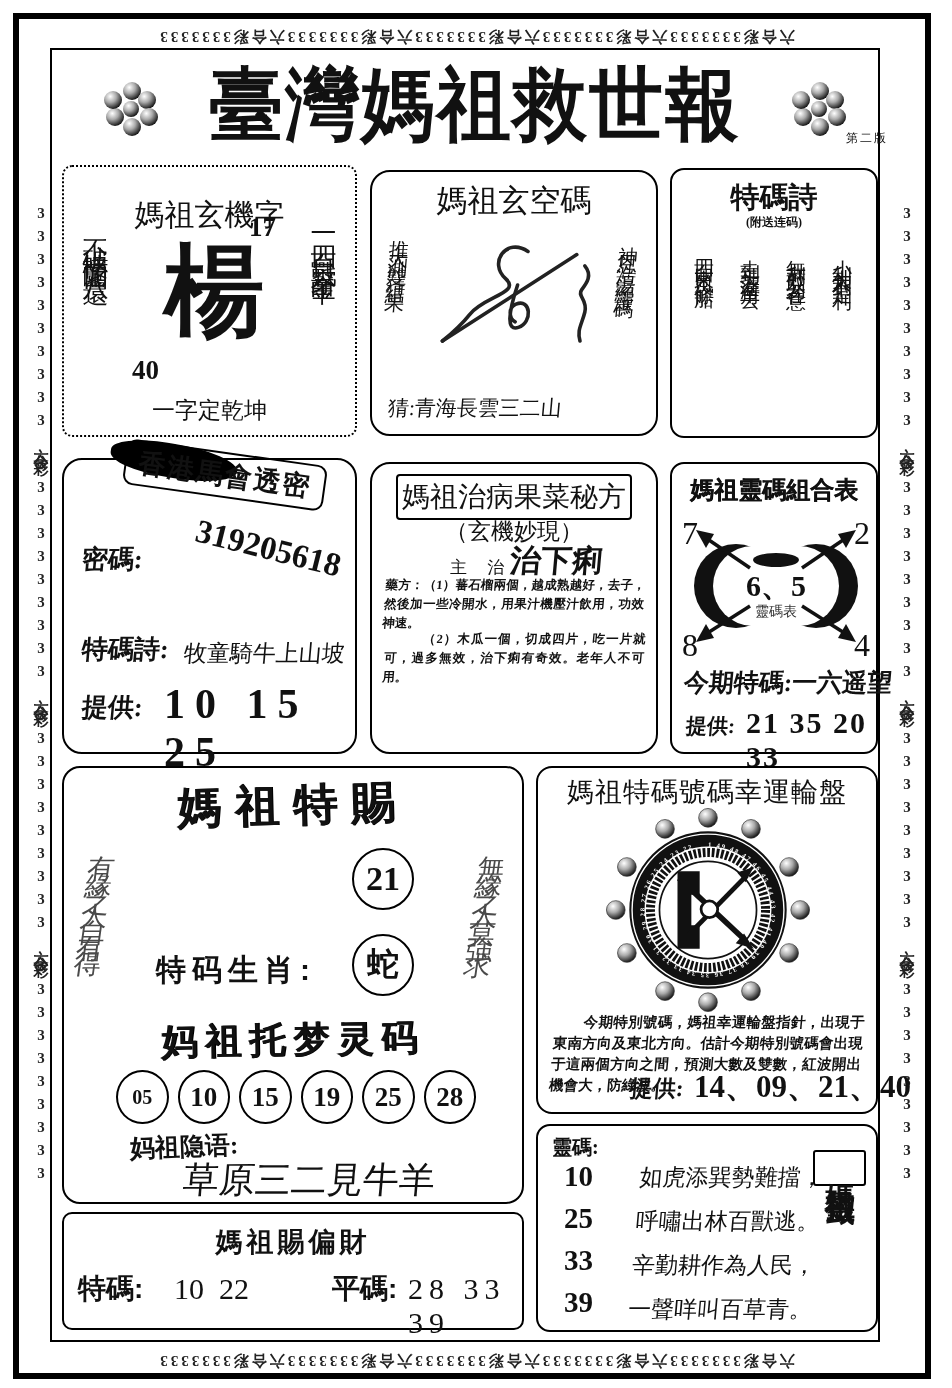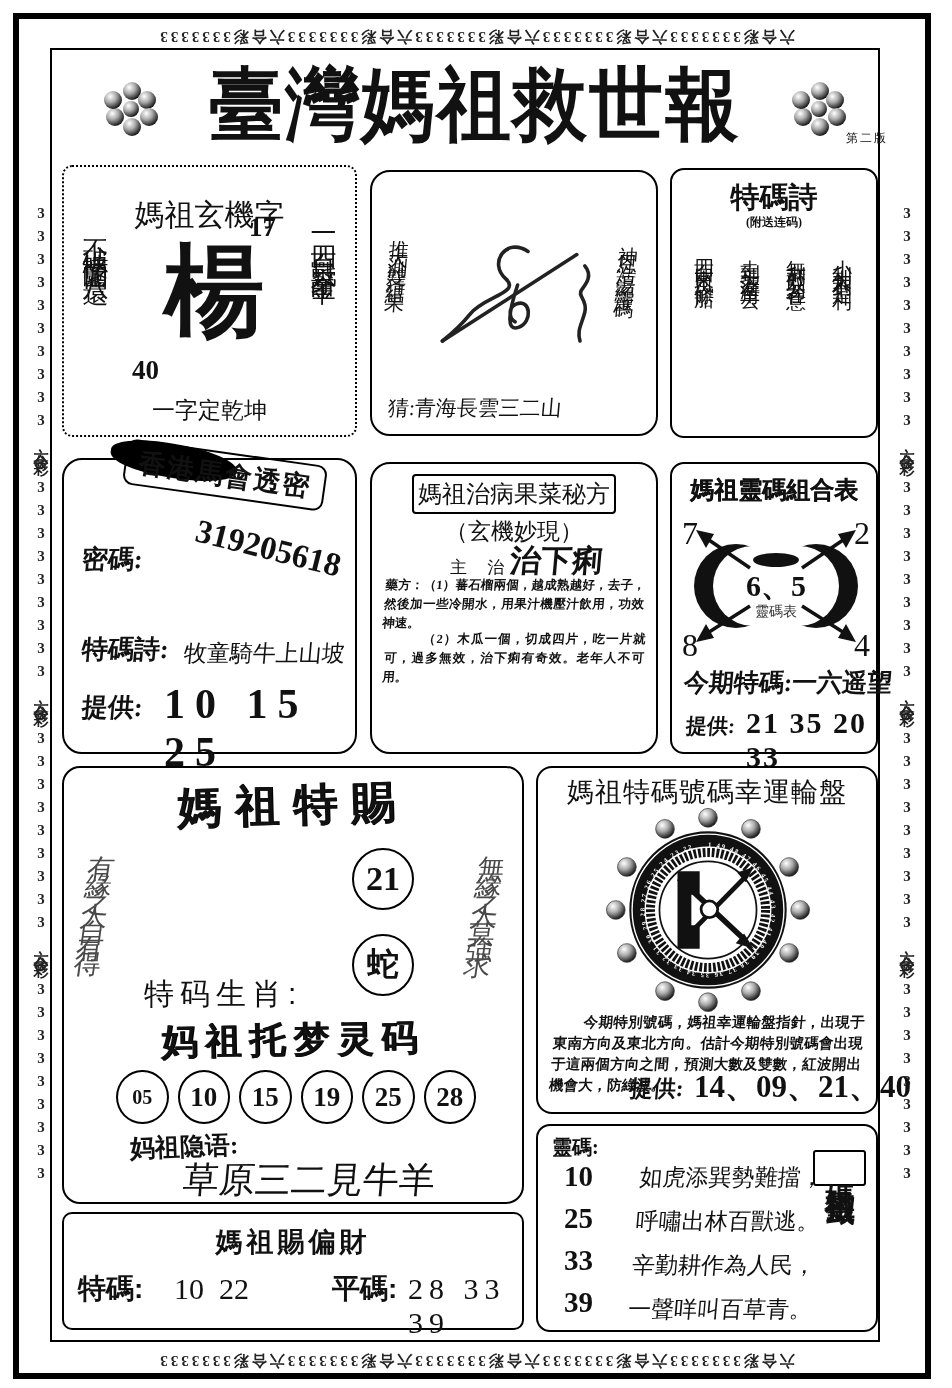--- a/index.html
+++ b/index.html
@@ -82,20 +82,21 @@
     <div class="bt" style="top:8px;font-size:30px;font-weight:normal;margin-top:20px;">媽祖玄機字</div>
     <div class="vert" style="position:absolute;left:14px;top:52px;font-size:26px;letter-spacing:7px;">不破樓蘭四八還</div>
     <div class="vert" style="position:absolute;right:14px;top:52px;font-size:26px;letter-spacing:7px;">一四百戰穿金甲</div>
     <div style="position:absolute;left:185px;top:45px;font-size:27px;font-weight:bold;">17</div>
     <div style="position:absolute;left:80px;top:58px;width:140px;text-align:center;font-size:100px;font-weight:900;">楊</div>
     <div style="position:absolute;left:68px;top:188px;font-size:27px;font-weight:bold;">40</div>
     <div class="bt" style="top:228px;font-size:23px;font-weight:normal;">一字定乾坤</div>
   </section>
 
   <section class="box" style="left:370px;top:170px;width:288px;height:266px;border-radius:20px;">
+    <div class="bt" style="top:8px;font-size:31px;font-weight:normal;">媽祖玄空碼</div>
     <div class="vert hand" style="position:absolute;left:14px;top:52px;font-size:20px;letter-spacing:9px;">推大測雙猜結果</div>
     <div class="vert hand" style="position:absolute;right:14px;top:58px;font-size:20px;letter-spacing:9px;">神恩浩蕩顯靈碼</div>
     <svg style="position:absolute;left:56px;top:54px;" width="176" height="150" viewBox="0 0 220 160">
       <g fill="none" stroke="#222" stroke-width="4.5" stroke-linecap="round">
         <path d="M125,18 C98,0 75,32 97,52 C117,70 70,74 52,97 C40,112 28,122 18,130"></path>
         <path d="M18,130 L186,22"></path>
         <path d="M112,60 C100,96 98,118 113,113 C131,107 129,76 110,84 C100,88 101,102 109,106"></path>
         <path d="M196,36 C206,48 198,58 192,66 C186,74 200,78 196,94 C192,110 186,116 190,130"></path>
       </g>
     </svg>
@@ -118,21 +119,21 @@
     <div style="position:absolute;left:60px;top:-8px;padding:3px 12px;border:2.5px solid #000;border-radius:10px;font-size:27px;font-weight:bold;letter-spacing:2px;transform:rotate(8deg);background:transparent;">香港馬會透密</div>
     <div style="position:absolute;left:18px;top:82px;font-size:26px;" class="lbl hand">密碼:</div>
     <div style="position:absolute;left:130px;top:70px;font-size:33px;font-weight:bold;transform:rotate(14deg);">319205618</div>
     <div style="position:absolute;left:18px;top:172px;font-size:26px;" class="lbl hand">特碼詩:</div>
     <div style="position:absolute;left:120px;top:178px;font-size:23px;" class="hand">牧童騎牛上山坡</div>
     <div style="position:absolute;left:18px;top:230px;font-size:26px;" class="lbl hand">提供:</div>
     <div style="position:absolute;left:100px;top:220px;font-size:42px;font-weight:bold;letter-spacing:10px;">10 15 25</div>
   </section>
 
   <section class="box" style="left:370px;top:462px;width:288px;height:292px;border-radius:20px;">
-    <div style="position:absolute;left:50%;top:10px;transform:translateX(-50%);border:2px solid #000;border-radius:4px;padding:2px 4px;font-size:24px;white-space:nowrap;">媽祖治病果菜秘方</div>
+    <div style="position:absolute;left:50%;top:10px;transform:translateX(-50%);border:2px solid #000;border-radius:4px;padding:2px 4px;font-size:28px;white-space:nowrap;">媽祖治病果菜秘方</div>
     <div class="bt" style="top:52px;font-size:23px;font-weight:normal;">（玄機妙現）</div>
     <div style="position:absolute;left:78px;top:92px;font-size:17px;letter-spacing:8px;">主 治</div>
     <div style="position:absolute;left:138px;top:76px;font-size:31px;font-weight:bold;" class="hand">治下痢</div>
     <p style="position:absolute;left:12px;right:12px;top:112px;margin:0;font-size:12.5px;font-weight:bold;line-height:1.5;text-align:justify;" class="hand">藥方：（1）蕃石榴兩個，越成熟越好，去子，然後加一些冷開水，用果汁機壓汁飲用，功效神速。</p>
     <p style="position:absolute;left:12px;right:12px;top:166px;margin:0;font-size:12.5px;font-weight:bold;line-height:1.5;text-align:justify;text-indent:3em;" class="hand">（2）木瓜一個，切成四片，吃一片就可，過多無效，治下痢有奇效。老年人不可用。</p>
   </section>
 
   <section class="box" style="left:670px;top:462px;width:208px;height:292px;border-radius:14px;">
     <div class="bt sans" style="top:10px;font-size:24px;font-weight:900;text-shadow:0.6px 0 #000;">媽祖靈碼組合表</div>
     <svg style="position:absolute;left:4px;top:44px;" width="200" height="150" viewBox="0 0 200 150">
@@ -163,21 +164,21 @@
     <div style="position:absolute;left:12px;top:202px;font-size:25px;font-weight:bold;white-space:nowrap;" class="hand">今期特碼:一六遥望</div>
     <div style="position:absolute;left:14px;top:248px;font-size:21px;" class="lbl hand">提供:</div>
     <div style="position:absolute;left:74px;top:242px;font-size:30px;font-weight:bold;letter-spacing:2px;">21 35 20 33</div>
   </section>
 
   <section class="box" style="left:62px;top:766px;width:462px;height:438px;border-radius:18px;">
     <div class="bt" style="top:8px;font-size:44px;font-weight:900;letter-spacing:14px;transform:rotate(-1.5deg);text-shadow:1px 0 #000;">媽祖特賜</div>
     <div class="vert side-call" style="left:16px;top:66px;">有緣之人自有得</div>
     <div class="vert side-call" style="right:16px;top:66px;">無緣之人莫強求</div>
     <span class="circle-num" style="position:absolute;left:288px;top:80px;width:58px;height:58px;font-size:34px;">21</span>
-    <div style="position:absolute;left:80px;top:182px;font-size:30px;font-weight:400;letter-spacing:6px;margin-top:24px;" class="sans">特码生肖:</div>
+    <div style="position:absolute;left:92px;top:182px;font-size:30px;font-weight:700;letter-spacing:6px;" class="sans">特码生肖:</div>
     <span class="circle-num" style="position:absolute;left:288px;top:166px;width:58px;height:58px;font-size:32px;">蛇</span>
     <div class="bt" style="top:248px;font-size:36px;font-weight:900;letter-spacing:8px;text-shadow:1.2px 0 #000;transform:rotate(-1deg);">妈祖托梦灵码</div>
     <div style="position:absolute;left:52px;top:302px;width:360px;display:flex;gap:9px;justify-content:center;">
       <span class="circle-num" style="width:50px;height:50px;font-size:20px;">05</span>
       <span class="circle-num" style="width:50px;height:50px;font-size:27px;">10</span>
       <span class="circle-num" style="width:50px;height:50px;font-size:27px;">15</span>
       <span class="circle-num" style="width:50px;height:50px;font-size:27px;">19</span>
       <span class="circle-num" style="width:50px;height:50px;font-size:27px;">25</span>
       <span class="circle-num" style="width:50px;height:50px;font-size:27px;">28</span>
     </div>

